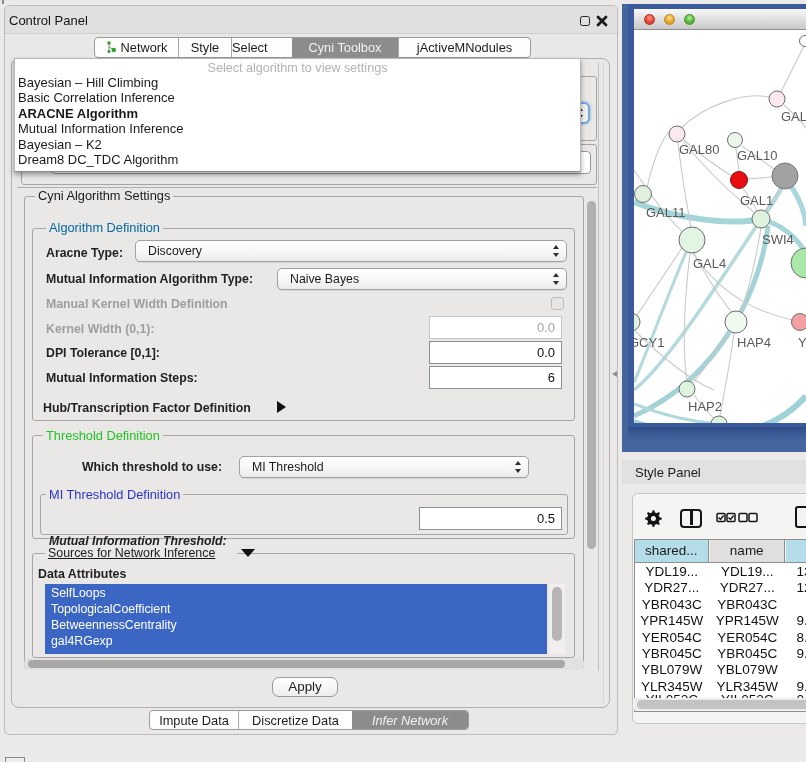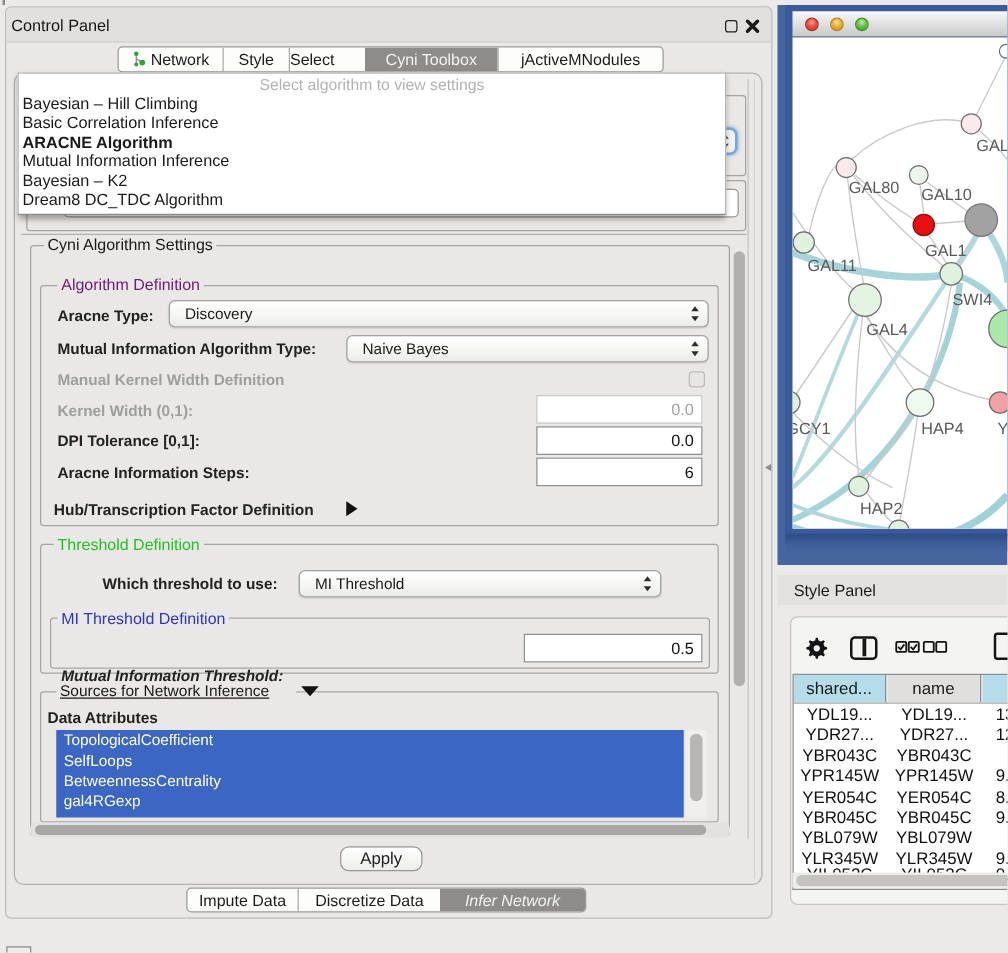--- a/index.html
+++ b/index.html
@@ -210,38 +210,38 @@
     <div class="a" style="left:5px;top:128px;width:580px;height:1px;background:#b0afad;"></div>
 
     <div class="a" style="left:575px;top:142px;width:9px;height:348px;background:#b1b0ae;border-radius:4.5px;"></div>
     <div class="a" style="left:586px;top:4px;width:1px;height:608px;background:#c2c1bf;"></div>
     <div class="a" style="left:591px;top:4px;width:1px;height:640px;background:#d6d5d3;"></div>
 
     <div class="tbox" style="left:12px;top:137px;width:560px;height:473px;"></div>
     <div class="btitle" style="left:23px;top:130px;color:#1a1a1a;">Cyni Algorithm Settings</div>
 
     <div class="tbox" style="left:20px;top:169px;width:543px;height:193px;"></div>
-    <div class="btitle" style="left:34px;top:162px;color:#701a75;">Algorithm Definition</div>
+    <div class="btitle" style="left:34px;top:162px;color:#0369a1;">Algorithm Definition</div>
     <div class="lbl a" style="left:34px;top:187px;">Aracne Type:</div>
     <div class="combo" style="left:123px;top:181px;width:432px;height:22px;">
         <span class="ct">Discovery</span>
         <span class="spin"></span>
       </div>
     <div class="lbl a" style="left:34px;top:213px;">Mutual Information Algorithm Type:</div>
     <div class="combo" style="left:265px;top:209px;width:290px;height:22px;">
         <span class="ct">Naive Bayes</span>
         <span class="spin"></span>
       </div>
     <div class="lbl dis a" style="left:34px;top:238px;">Manual Kernel Width Definition</div>
     <div class="a" style="left:539px;top:238px;width:13px;height:13px;background:#e7e6e4;border:1px solid #bcbbb9;border-radius:3px;"></div>
     <div class="lbl dis a" style="left:34px;top:263px;">Kernel Width (0,1):</div>
     <div class="tf dis" style="left:417px;top:257px;width:133px;height:23px;border-color:#c6c5c3;color:#a4a4a2;">0.0</div>
     <div class="lbl a" style="left:34px;top:287px;">DPI Tolerance [0,1]:</div>
     <div class="tf" style="left:417px;top:282px;width:133px;height:23px;">0.0</div>
-    <div class="lbl a" style="left:34px;top:312px;">Aracne Information Steps:</div>
+    <div class="lbl a" style="left:34px;top:312px;">Mutual Information Steps:</div>
     <div class="tf" style="left:417px;top:307px;width:133px;height:23px;">6</div>
 
     <div class="lbl a" style="left:31px;top:342px;font-size:12.4px;">Hub/Transcription Factor Definition</div>
     <div class="a" style="left:265px;top:342px;width:0;height:0;border-top:6px solid transparent;border-bottom:6px solid transparent;border-left:9px solid #111;"></div>
 
     <div class="tbox" style="left:20px;top:376px;width:543px;height:104px;"></div>
     <div class="btitle" style="left:31px;top:370px;color:#21c321;">Threshold Definition</div>
     <div class="lbl a" style="left:70px;top:401px;">Which threshold to use:</div>
     <div class="combo" style="left:227px;top:397px;width:290px;height:22px;">
         <span class="ct">MI Threshold</span>
@@ -251,22 +251,22 @@
     <div class="tbox" style="left:28px;top:435px;width:528px;height:41px;"></div>
     <div class="btitle" style="left:34px;top:429px;color:#2b35c9;">MI Threshold Definition</div>
     <div class="lbl a" style="left:37px;top:475px;font-style:italic;">Mutual Information Threshold:</div>
     <div class="tf" style="left:407px;top:448px;width:143px;height:23px;">0.5</div>
 
     <div class="tbox" style="left:20px;top:494px;width:543px;height:105px;"></div>
     <div class="btitle" style="left:33px;top:488px;color:#1a1a1a;font-size:12.4px;padding-right:22px;text-decoration:underline;">Sources for Network Inference</div>
     <div class="a" style="left:229px;top:490px;width:0;height:0;border-left:7px solid transparent;border-right:7px solid transparent;border-top:8px solid #111;"></div>
     <div class="lbl a" style="left:26px;top:508px;font-size:12.4px;">Data Attributes</div>
     <div class="a" style="left:33px;top:525px;width:502px;height:70px;background:#3c66c4;color:#fff;font-size:12.3px;overflow:hidden;">
+      <div style="padding-left:6px;height:16px;line-height:16px;margin-top:1px;">SelfLoops</div>
       <div style="padding-left:6px;height:16px;line-height:16px;">TopologicalCoefficient</div>
-      <div style="padding-left:6px;height:16px;line-height:16px;margin-top:1px;">SelfLoops</div>
       <div style="padding-left:6px;height:16px;line-height:16px;">BetweennessCentrality</div>
       <div style="padding-left:6px;height:16px;line-height:16px;">gal4RGexp</div>
     </div>
     <div class="a" style="left:537px;top:525px;width:16px;height:70px;background:#f0efed;"></div>
     <div class="a" style="left:540px;top:528px;width:10px;height:54px;background:#b7b6b4;border-radius:5px;"></div>
 
     <div class="a" style="left:12px;top:599px;width:560px;height:12px;background:#e2e1df;border-radius:5px;"></div>
     <div class="a" style="left:16px;top:601px;width:537px;height:8px;background:#a8a7a5;border-radius:4px;"></div>
 
     <div class="a" style="left:260px;top:618px;width:66px;height:20px;background:linear-gradient(180deg,#ffffff,#ededeb);border:1px solid #9a9998;border-radius:7px;text-align:center;line-height:18px;font-size:13.4px;color:#222;">Apply</div>

